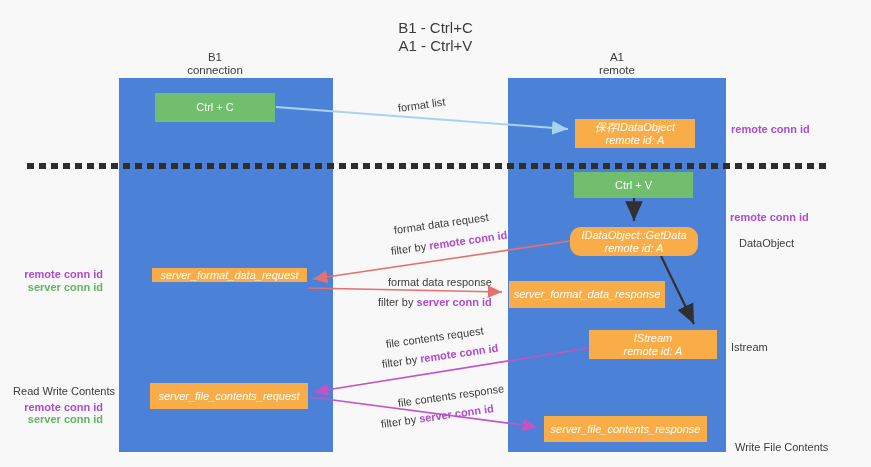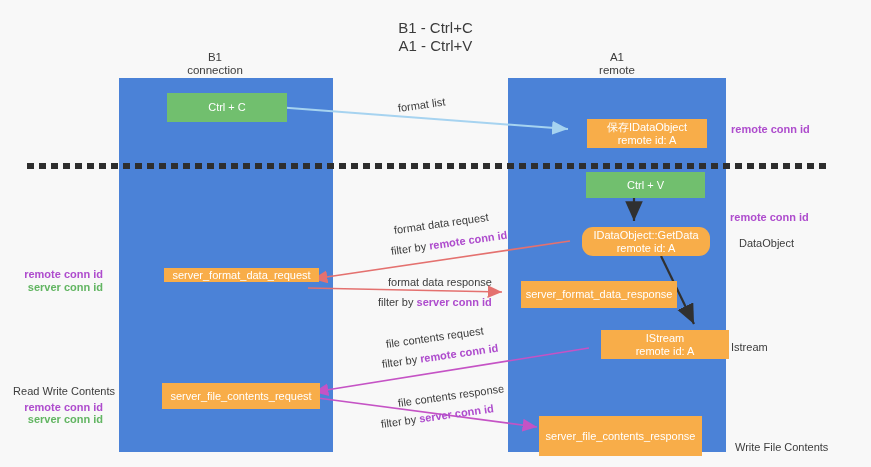--- a/index.html
+++ b/index.html
@@ -13,24 +13,23 @@
   .title{
     left:0;right:0;top:7px;text-align:center;
     font-size:15px;line-height:18px;color:#3b3b3b;margin-top:12px;
   }
   .lane-header{text-align:center;font-size:11.5px;line-height:13px;color:#3c3c3c;}
   .lane{background:#4b82d7;}
   .node{
     display:flex;flex-direction:column;align-items:center;justify-content:center;
     color:#ffffff;font-size:11px;line-height:13px;text-align:center;
     box-sizing:border-box;
-    margin-left:12px;
   }
   .node.green{background:#71bf6e;}
-  .node.orange{background:#f8ad49;}
+  .node.orange{background:#f8ad49;font-style:italic;}
   .edge-label{font-size:11px;line-height:13px;color:#3c3c3c;white-space:nowrap;}
   .rot{transform:rotate(-8deg);transform-origin:left center;}
   .purple{color:#ae4ccd;font-weight:bold;}
   .greentxt{color:#62b562;font-weight:bold;}
   .side-label{font-size:11px;line-height:13px;white-space:nowrap;}
   .side-label.bold{font-weight:bold;}
   .right-align{text-align:right;}
   .dashed-line{
     height:6px;
     background:repeating-linear-gradient(90deg,#2e2e2e 0 7px,rgba(0,0,0,0) 7px 12px);
@@ -113,21 +112,21 @@
 
   <div class="abs node orange" style="left:589px;top:330px;width:128px;height:29px;">
     <span>IStream</span>
     <span>remote id: A</span>
   </div>
 
   <div class="abs node orange" style="left:150px;top:383px;width:158px;height:26px;">
     <span>server_file_contents_request</span>
   </div>
 
-  <div class="abs node orange" style="left:527px;top:416px;width:163px;height:40px;">
+  <div class="abs node orange" style="left:544px;top:416px;width:163px;height:26px;">
     <span>server_file_contents_response</span>
   </div>
 
   <div class="abs edge-label rot" style="left:398px;top:102px;">format list</div>
 
   <div class="abs edge-label rot" style="left:394px;top:224px;">format data request</div>
   <div class="abs edge-label rot" style="left:391px;top:245px;">
     <span>filter by </span><span class="purple">remote conn id</span>
   </div>
 

